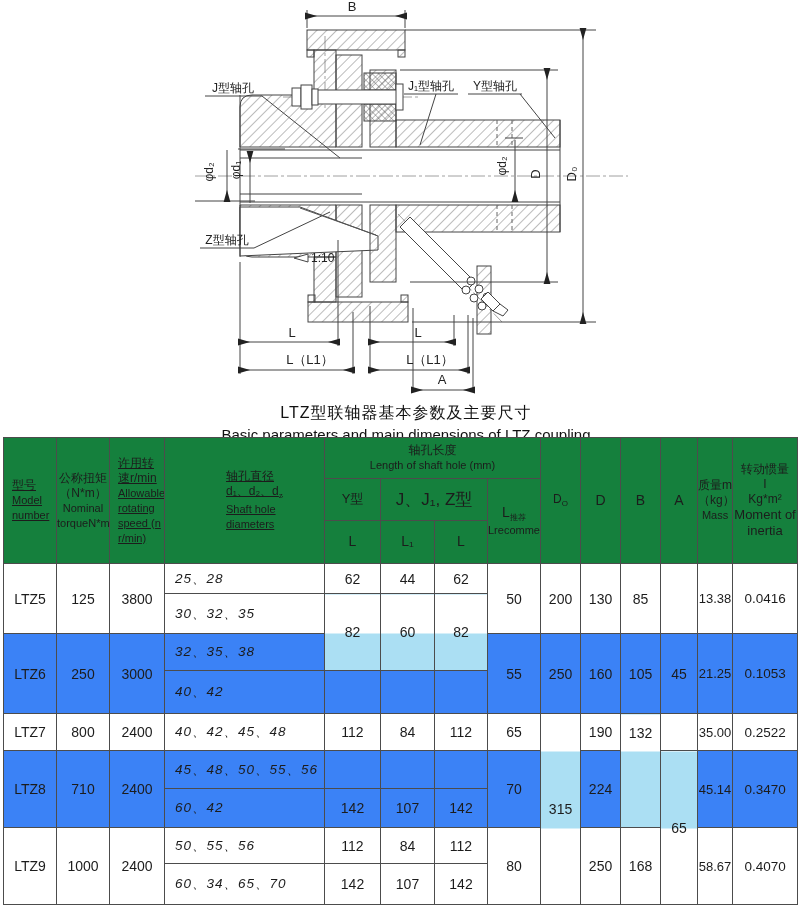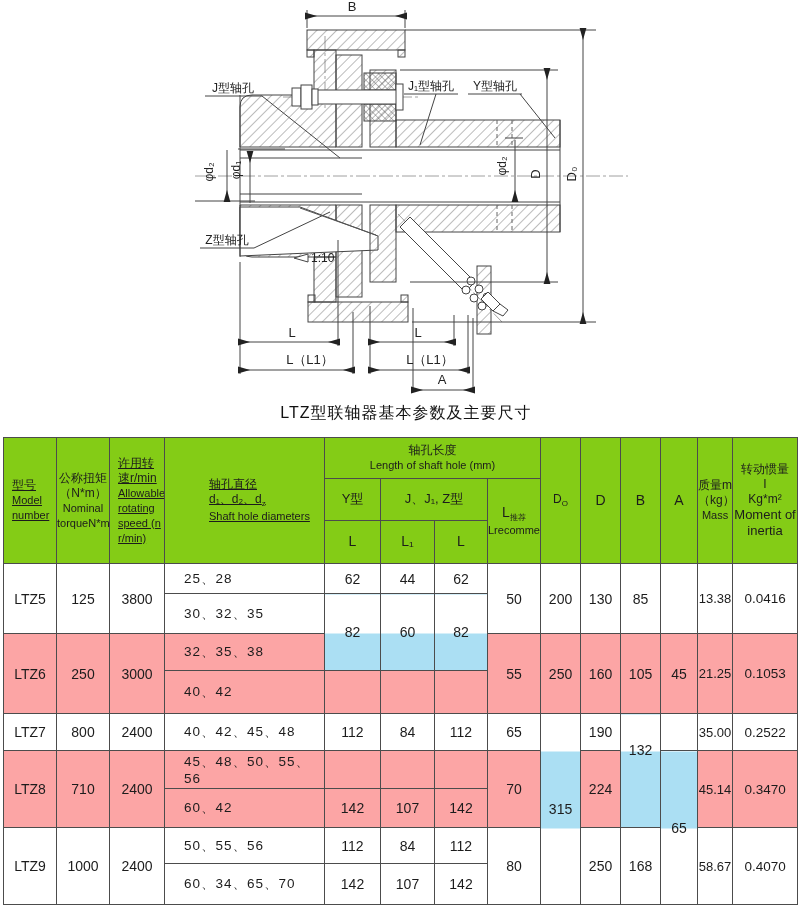--- a/index.html
+++ b/index.html
@@ -11,31 +11,31 @@
   .dimtxt{font-size:13px;}
   .lbltxt{font-size:12px;}
   
   .titlewrap{position:absolute;left:0;top:403px;width:766px;text-align:center;margin-left:23px;}
   .t-zh{font-size:16px;letter-spacing:1px;color:#111;}
   .t-en{font-size:15px;margin-top:2px;color:#111;}
   
   table{position:absolute;left:3px;top:437px;width:794px;border-collapse:collapse;table-layout:fixed;}
   td{border:1px solid #4c4c4c;text-align:center;vertical-align:middle;
      font-size:14px;padding:0;overflow:hidden;color:#1c1c1c;}
-  td.hd{background:#84cc16;font-size:12px;line-height:1.25;margin-top:40px;}
+  td.hd{background:#15803d;font-size:12px;line-height:1.25;margin-top:40px;}
   td.hd .en{font-size:11px;}
   td.hd .zh{font-size:12px;}
   .left{text-align:left;padding-left:8px;text-decoration:underline;}
-  .holes{text-align:left;padding-left:19px;font-size:13.5px;letter-spacing:1px;}
-  .b{background:#fca5a5;}
+  .holes{text-align:left;padding-left:10px;font-size:13.5px;letter-spacing:1px;font-style:italic;}
+  .b{background:#3b82f6;}
   sub.sm{font-size:8px;}
   .grad-l{background:linear-gradient(to bottom,#fff 0,#fff 39px,#abdff3 39px,#abdff3 100%);}
   .grad-d0{background:linear-gradient(to bottom,#fff 0,#fff 37px,#abdff3 37px,#abdff3 114px,#fff 114px,#fff 100%);}
   .grad-b{background:linear-gradient(to bottom,#fff 0,#fff 37px,#abdff3 37px,#abdff3 100%);vertical-align:top;}
-  .grad-b .off{display:block;margin-top:28px;}
+  .grad-b .off{display:block;margin-top:11px;}
   .grad-a{background:linear-gradient(to bottom,#abdff3 0,#abdff3 77px,#fff 77px,#fff 100%);}
   .inertia-cell{font-size:13.5px;}
   .mass-cell{font-size:13px;}
 </style>
 </head>
 <body>
 
 <div id="page">
 
 <svg id="drawing" width="800" height="396" viewBox="0 0 800 396">
@@ -192,20 +192,21 @@
   <text class="dimtxt" transform="rotate(-90 576 174)" x="576" y="174" text-anchor="middle">D₀</text>
   <text class="dimtxt" x="292" y="337" text-anchor="middle">L</text>
   <text class="dimtxt" x="418" y="337" text-anchor="middle">L</text>
   <text class="dimtxt" x="310" y="364" text-anchor="middle">L（L1）</text>
   <text class="dimtxt" x="430" y="364" text-anchor="middle">L（L1）</text>
   <text class="dimtxt" x="442" y="384" text-anchor="middle">A</text>
 </svg>
 
 <div class="titlewrap">
   <div class="t-zh">LTZ型联轴器基本参数及主要尺寸</div>
+  <div class="t-en">Basic parameters and main dimensions of LTZ coupling</div>
 </div>
 
 <table>
   <colgroup>
     <col style="width:53px">
         <col style="width:53px">
         <col style="width:55px">
         <col style="width:160px">
     <col style="width:56px">
         <col style="width:54px">
@@ -227,21 +228,21 @@
     </td>
     <td class="hd" rowspan="3">
       <span class="zh">公称扭矩</span><br>
       <span class="zh">（N*m）</span><br>
       <span class="en">Nominal torqueN*m</span>
     </td>
     <td class="hd left" rowspan="3">
       <span class="zh">许用转速r/min</span><br>
       <span class="en">Allowable rotating speed (n r/min)</span>
     </td>
-    <td class="hd left" rowspan="3" style="padding-left:44px">
+    <td class="hd left" rowspan="3" style="padding-left:61px">
       <span class="zh">轴孔直径</span><br>
       <span class="zh"><span>d₁、d₂、d</span><sub class="sm">z</sub></span><br>
       <span class="en">Shaft hole diameters</span>
     </td>
     <td class="hd" colspan="4">
       <span class="zh">轴孔长度</span><br>
       <span class="en">Length of shaft hole (mm)</span>
     </td>
     <td class="hd" rowspan="3">
       <span>D</span><sub class="sm">O</sub>
@@ -256,21 +257,21 @@
     </td>
     <td class="hd" rowspan="3">
       <span class="zh">转动惯量</span><br>
       <span class="zh">I</span><br>
       <span class="zh">Kg*m²</span><br>
       <span style="font-size:13px">Moment of inertia</span>
     </td>
   </tr>
   <tr style="height:42px">
     <td class="hd" style="font-size:13px">Y型</td>
-    <td class="hd" colspan="2" style="font-size:13px">J、J₁, Z型</td>
+    <td class="hd" colspan="2" style="font-size:17px">J、J₁, Z型</td>
     <td class="hd" rowspan="2">
       <span style="font-size:14px">L</span><sub class="sm">推荐</sub><br>
       <span class="en">Lrecommend</span>
     </td>
   </tr>
   <tr style="height:43px">
     <td class="hd" style="font-size:14px">L</td>
     <td class="hd" style="font-size:14px">L₁</td>
     <td class="hd" style="font-size:14px">L</td>
   </tr>

